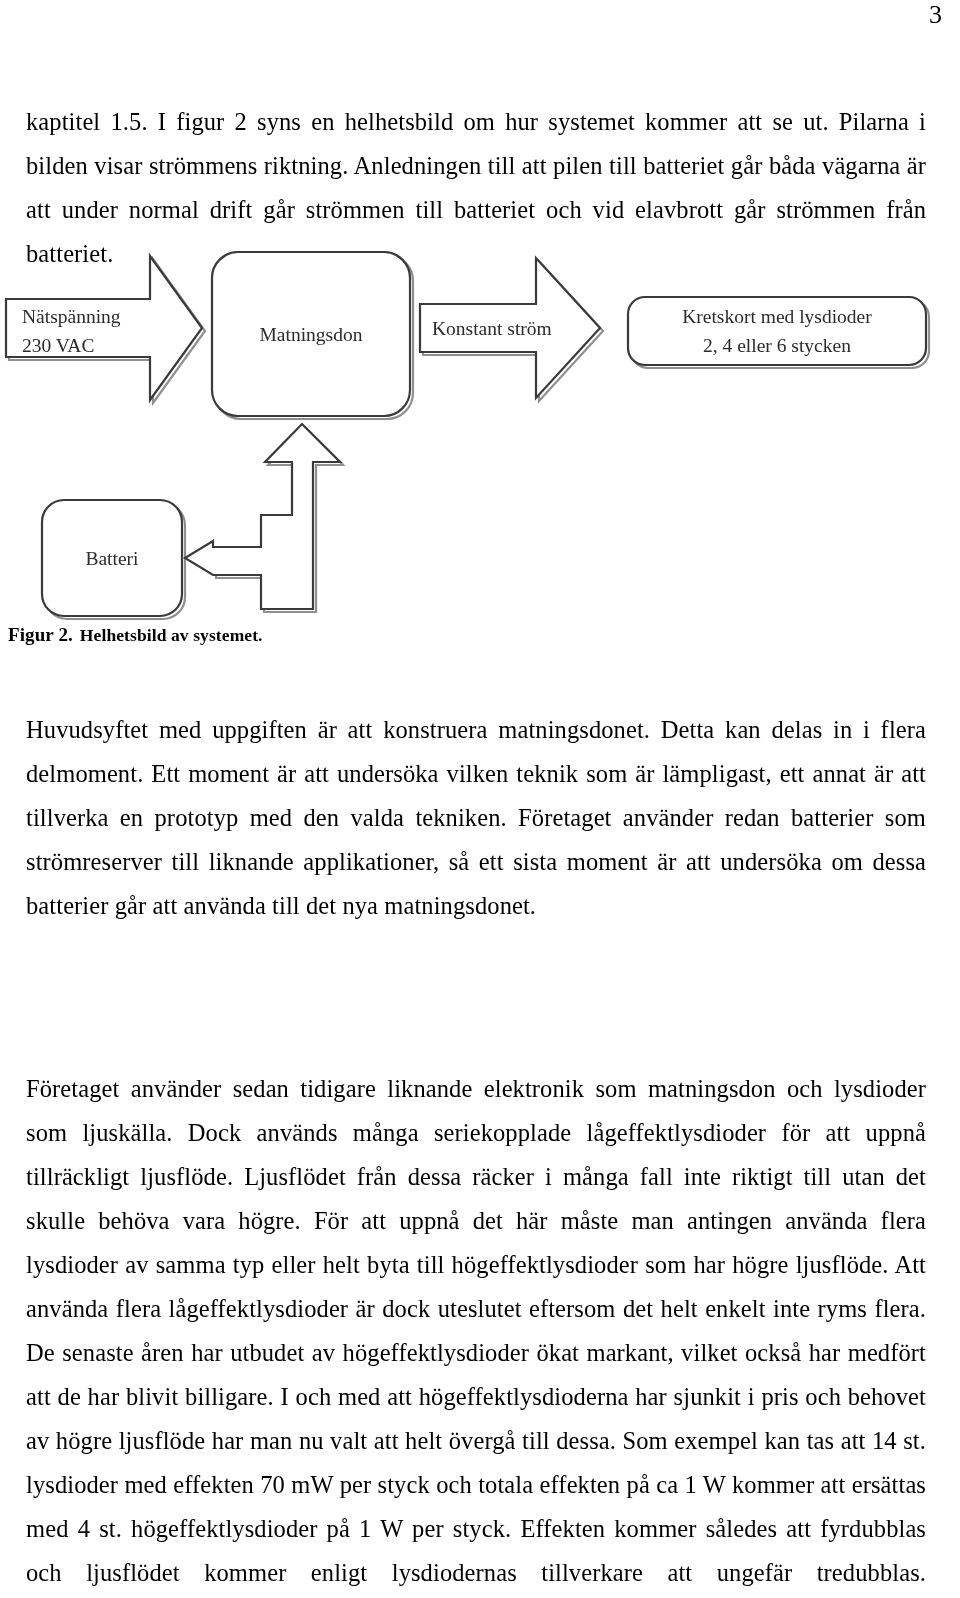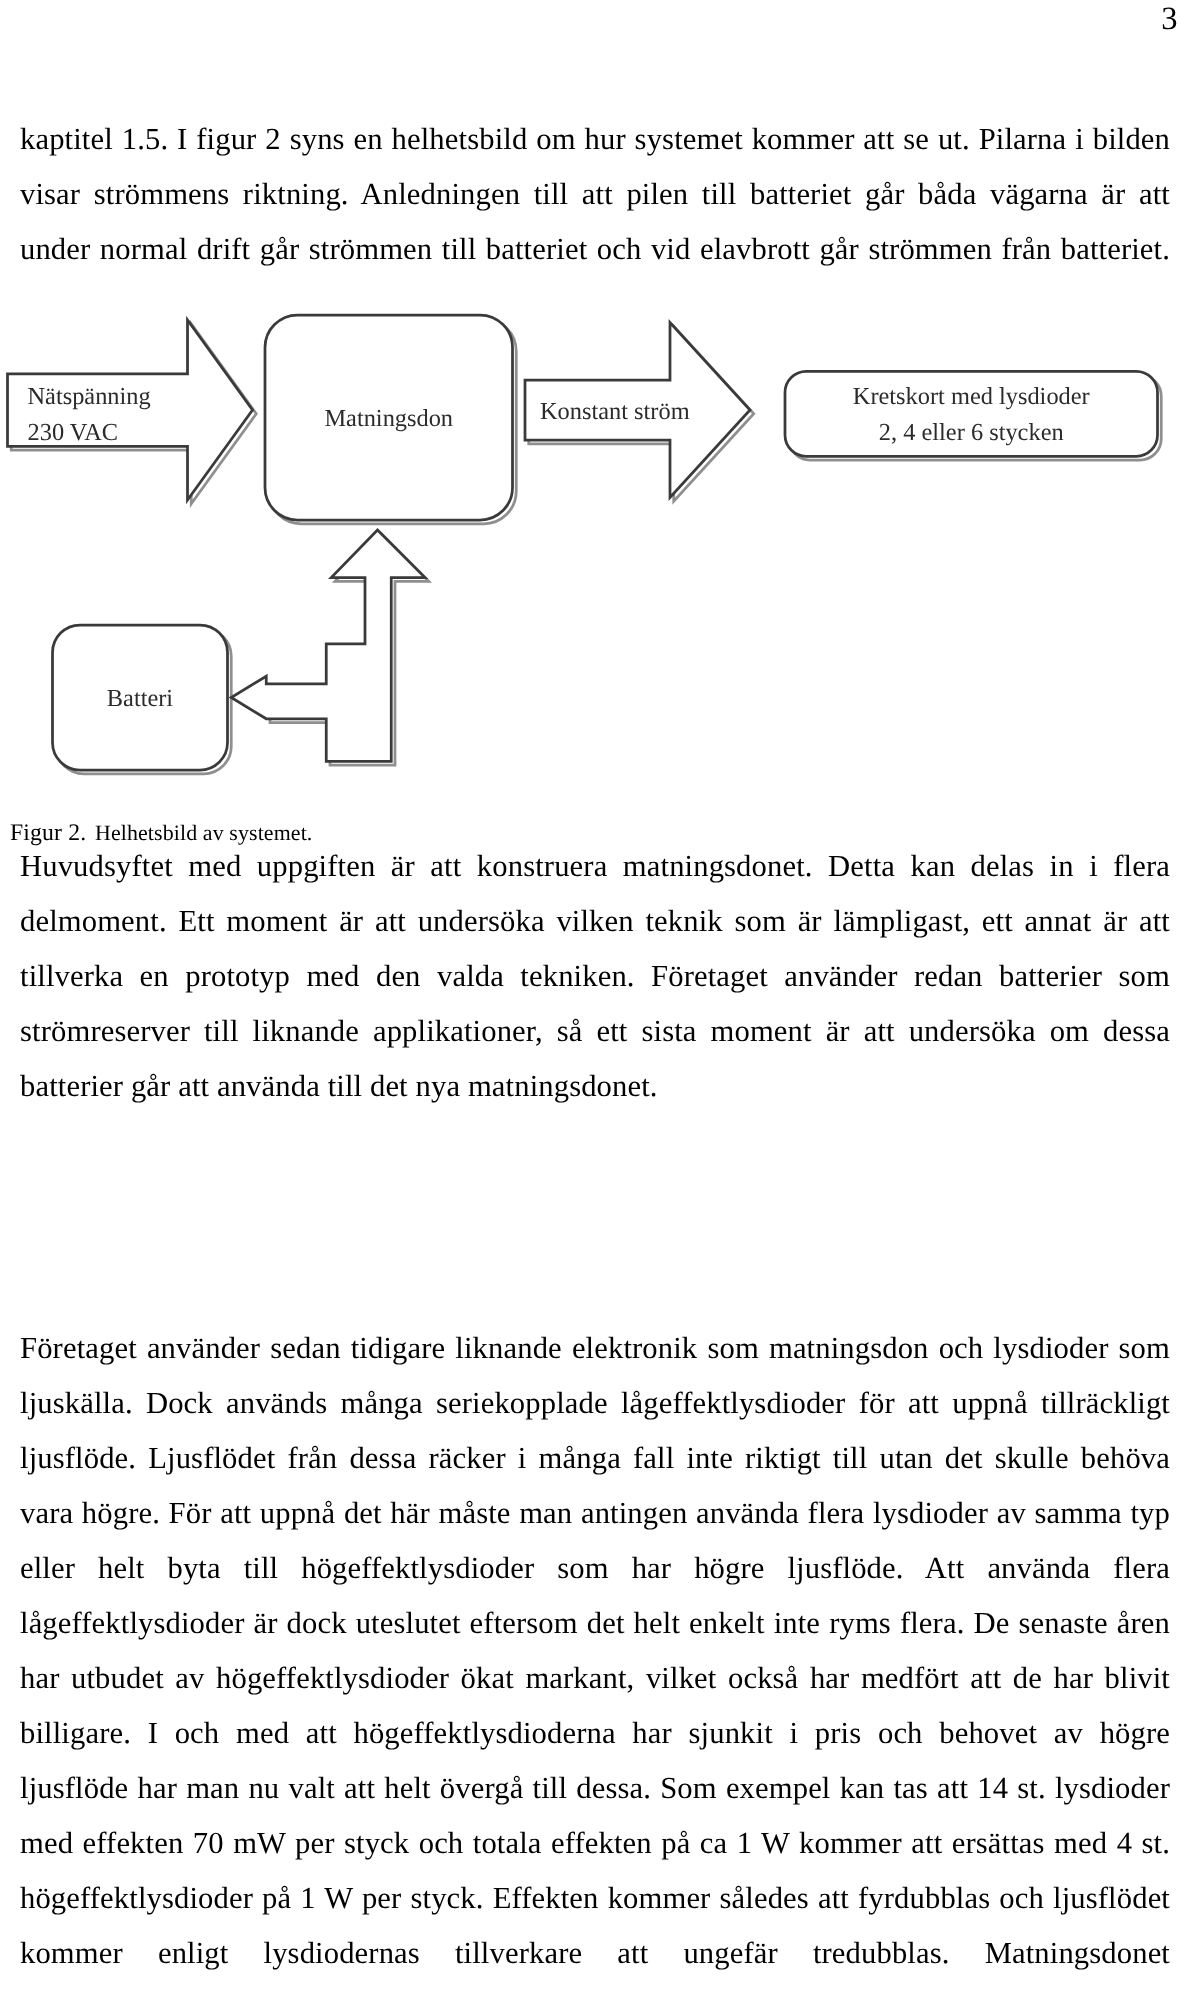--- a/index.html
+++ b/index.html
@@ -38,34 +38,34 @@
     position: absolute;
     left: 8px;
     width: 936px;
     text-align: justify;
     text-justify: inter-word;
     font-size: 24.5px;
     line-height: 44px;
     letter-spacing: 0.1px;
   }
   .text-block p {
-    margin: 8px;
+    margin: 18px;
     text-align: justify;
   }
   .last-line-justify {
     text-align-last: justify;
   }
 
   
   .figure-caption {
     position: absolute;
     left: 8px;
-    top: 656px;
+    top: 624px;
     font-size: 19px;
-    font-weight: normal;
+    font-weight: bold;
     letter-spacing: 0.1px;
     white-space: nowrap;
   }
   .figure-caption .cap-label { margin-right: 7px; }
   .figure-caption .cap-text { font-size: 17.5px; }
 
   
   .heading {
     position: absolute;
     left: 8px;
@@ -159,21 +159,21 @@
       <text class="dg-label" x="777" y="124" text-anchor="middle">2, 4 eller 6 stycken</text>
 
       <text class="dg-label" x="112" y="337" text-anchor="middle">Batteri</text>
     </svg>
   </div>
 
   <div class="figure-caption">
     <span class="cap-label">Figur 2.</span><span class="cap-text">Helhetsbild av systemet.</span>
   </div>
 
-  <div class="text-block" style="top: 664px;">
+  <div class="text-block" style="top: 690px;">
     <p>Huvudsyftet med uppgiften är att konstruera matningsdonet. Detta kan delas in i flera delmoment. Ett moment är att undersöka vilken teknik som är lämpligast, ett annat är att tillverka en prototyp med den valda tekniken. Företaget använder redan batterier som strömreserver till liknande applikationer, så ett sista moment är att undersöka om dessa batterier går att använda till det nya matningsdonet.</p>
   </div>
 
 
   <div class="text-block" style="top: 1049px;">
     <p class="last-line-justify">Företaget använder sedan tidigare liknande elektronik som matningsdon och lysdioder som ljuskälla. Dock används många seriekopplade lågeffektlysdioder för att uppnå tillräckligt ljusflöde. Ljusflödet från dessa räcker i många fall inte riktigt till utan det skulle behöva vara högre. För att uppnå det här måste man antingen använda flera lysdioder av samma typ eller helt byta till högeffektlysdioder som har högre ljusflöde. Att använda flera lågeffektlysdioder är dock uteslutet eftersom det helt enkelt inte ryms flera. De senaste åren har utbudet av högeffektlysdioder ökat markant, vilket också har medfört att de har blivit billigare. I och med att högeffektlysdioderna har sjunkit i pris och behovet av högre ljusflöde har man nu valt att helt övergå till dessa. Som exempel kan tas att 14 st. lysdioder med effekten 70 mW per styck och totala effekten på ca 1 W kommer att ersättas med 4 st. högeffektlysdioder på 1 W per styck. Effekten kommer således att fyrdubblas och ljusflödet kommer enligt lysdiodernas tillverkare att ungefär tredubblas. Matningsdonet</p>
   </div>
 
 </div>
 

